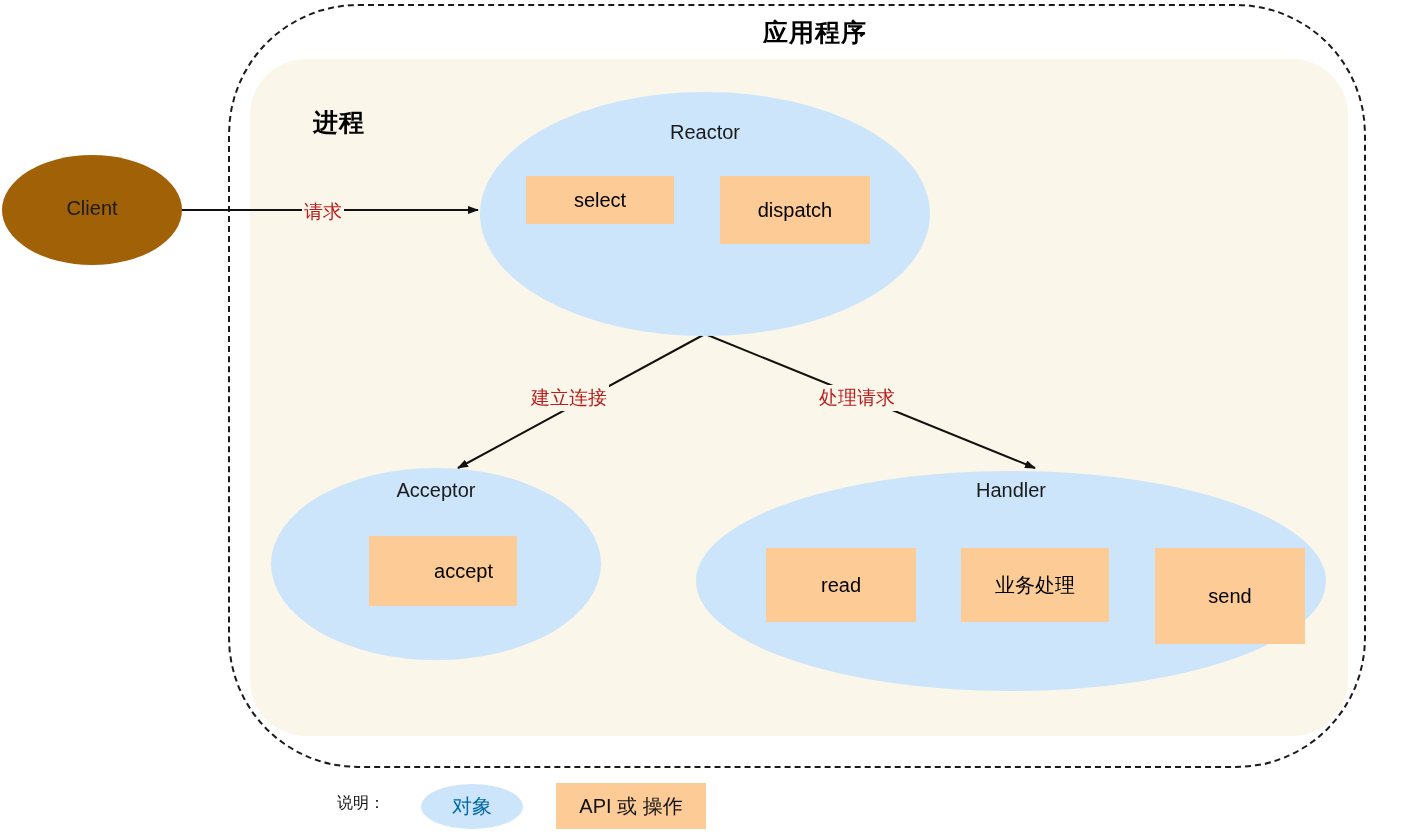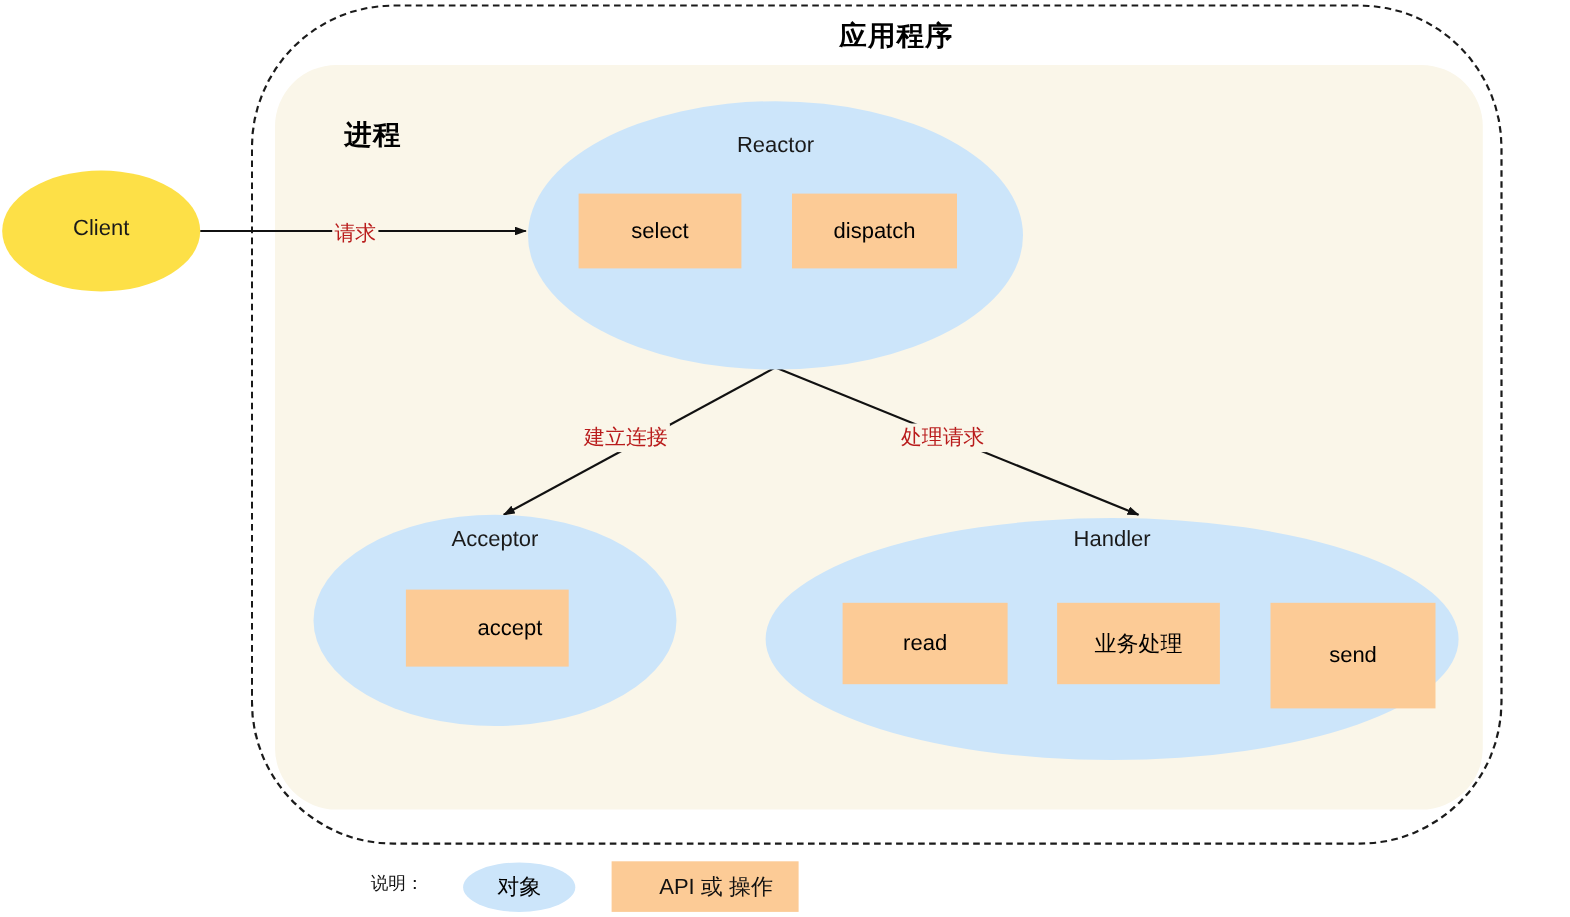--- a/index.html
+++ b/index.html
@@ -61,21 +61,21 @@
     color: #000000;
     letter-spacing: 1px;
   }
 
   
   .ellipse {
     position: absolute;
     border-radius: 50%;
   }
   .ellipse-obj { background: #CCE5FA; }
-  .ellipse-client { background: #fde047; }
+  .ellipse-client { background: #a16207; }
 
   .ellipse-label {
     position: absolute;
     width: 100%;
     text-align: center;
     font-size: 20px;
     color: #1a1a1a;
   }
 
   
@@ -87,42 +87,42 @@
   }
 
   
   #reactor-ellipse {
     left: 480px; top: 92px; width: 450px; height: 244px;
   }
   #reactor-label { top: 29px; }
 
   
   #acceptor-ellipse {
-    left: 285px; top: 468px; width: 330px; height: 192px;
+    left: 271px; top: 468px; width: 330px; height: 192px;
   }
   #acceptor-label { top: 11px; }
 
   
   #handler-ellipse {
     left: 696px; top: 471px; width: 630px; height: 220px;
   }
   #handler-label { top: 8px; }
 
   
   .op-box {
     position: absolute;
     background: #FCCB96;
     display: flex;
     align-items: center;
     justify-content: center;
     font-size: 20px;
     color: #000000;
     box-sizing: border-box;
   }
-  #op-select   { left: 526px; top: 176px; width: 148px; height: 68px; }
+  #op-select   { left: 526px; top: 176px; width: 148px; height: 48px; }
   #op-dispatch { left: 720px; top: 176px; width: 150px; height: 68px; }
   #op-accept   { left: 369px; top: 536px; width: 148px; height: 70px; padding-left: 41px; }
   #op-read     { left: 766px; top: 548px; width: 150px; height: 74px; }
   #op-business { left: 961px; top: 548px; width: 148px; height: 74px; }
   #op-send     { left: 1155px; top: 548px; width: 150px; height: 96px; }
 
   
   #connectors {
     position: absolute;
     left: 0; top: 0;
@@ -156,33 +156,32 @@
   #legend-object-ellipse {
     position: absolute;
     left: 421px; top: 784px;
     width: 102px; height: 45px;
     background: #CCE5FA;
     border-radius: 50%;
     display: flex;
     align-items: center;
     justify-content: center;
     font-size: 20px;
-    color: #000000;
+    color: #0369a1;
   }
   #legend-op-box {
     position: absolute;
     left: 556px; top: 783px;
     width: 150px; height: 46px;
     background: #FCCB96;
     display: flex;
     align-items: center;
     justify-content: center;
     font-size: 20px;
     color: #111111;
-    padding-left: 20px;
   }
 </style>
 </head>
 <body>
 
 <div id="canvas">
 
   <div class="app-boundary"></div>
   <div class="app-title">应用程序</div>
 

